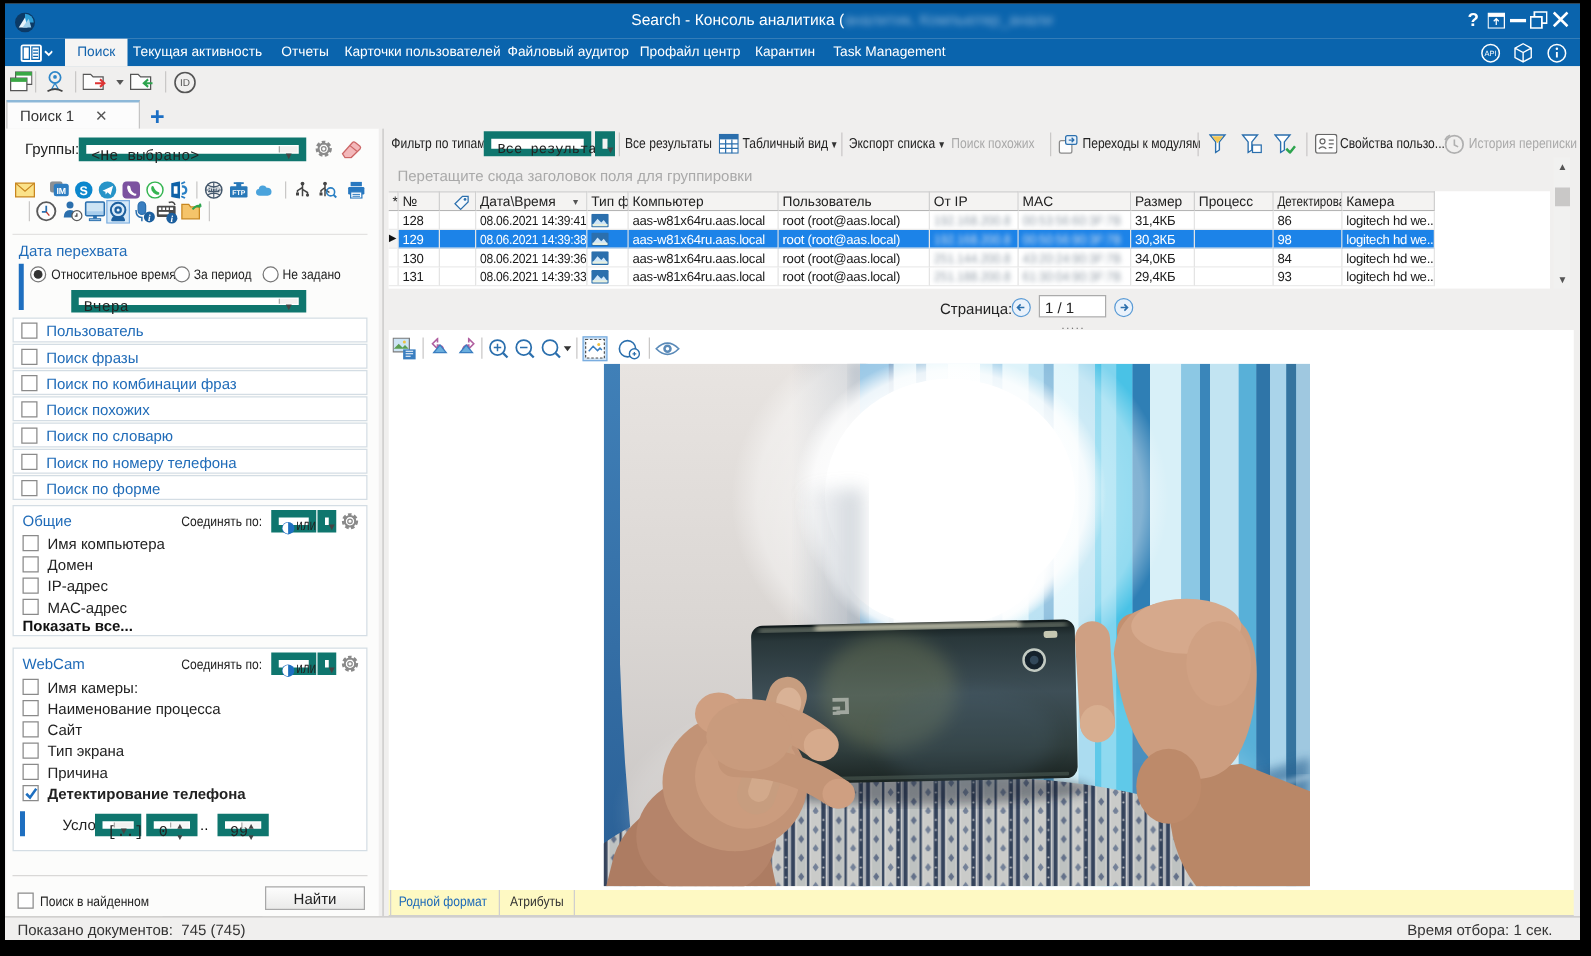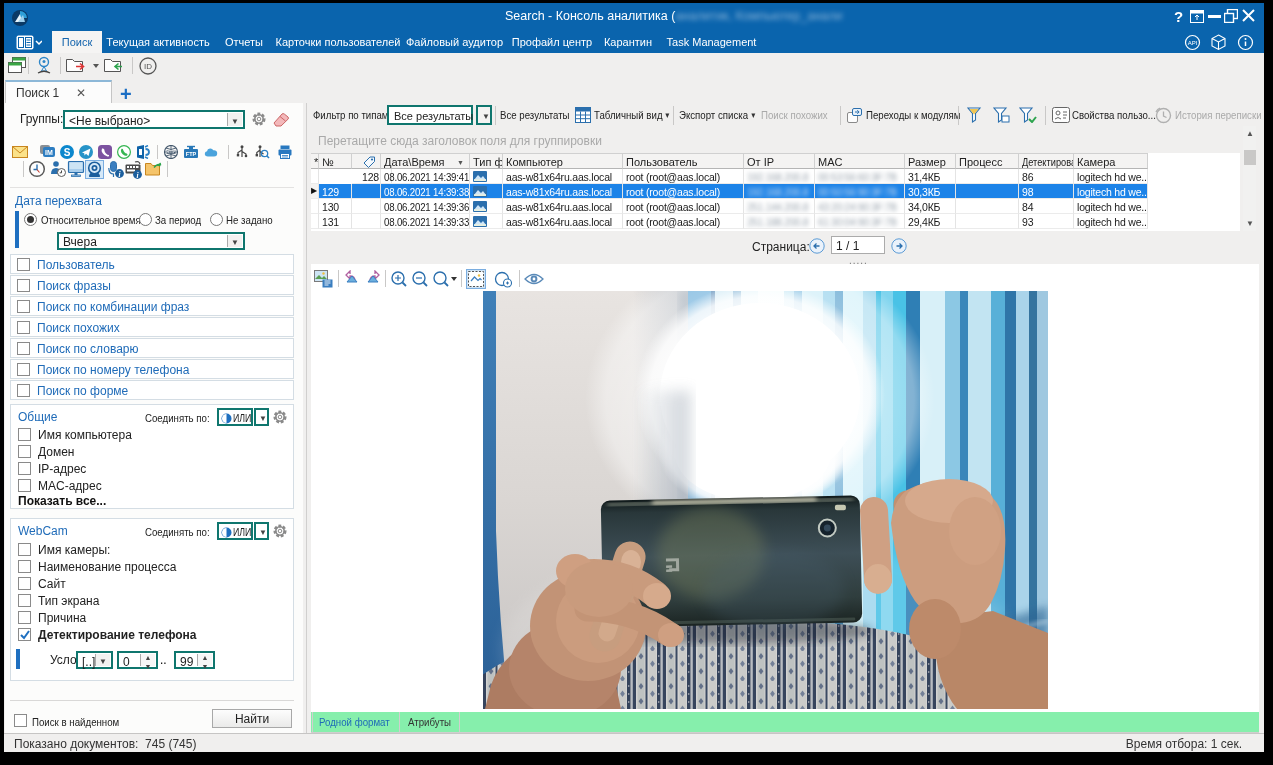--- a/index.html
+++ b/index.html
@@ -15,21 +15,21 @@
 .mtab{position:absolute;top:31px;height:22px;line-height:22px;color:#fff;font-size:11px;text-align:center;white-space:nowrap;}
 .mtab.active{background:#f5f4f3;color:#1464ad;}
 
 #toolbar{position:absolute;left:4px;top:53px;width:1260px;height:25px;background:#f0efee;}
 .tsep{position:absolute;width:1px;background:#c9c8c7;}
 
 #tabstrip{position:absolute;left:4px;top:78px;width:1260px;height:25px;background:#f0efee;}
 #tab1{position:absolute;left:5px;top:80px;width:107px;height:23px;background:#fcfcfc;border:1px solid #c5c5c5;border-top:2px solid #8db8d8;border-bottom:none;font-size:12px;color:#333;}
 
 #lpanel{position:absolute;left:5px;top:103px;width:298px;height:630px;background:#fcfcfb;}
-.combo{position:absolute;background:#fff;border:2px solid #0f766e;font-size:12px;color:#222;}
+.combo{position:absolute;background:#fff;border:6px solid #0f766e;font-size:12px;color:#222;font-family:Liberation Mono, monospace;}
 .combo .arr{position:absolute;right:1px;top:1px;bottom:1px;width:15px;background:#f2f1f0;border-left:1px solid #ababab;color:#444;font-size:8px;text-align:center;}
 .bluetxt{color:#1f6bb8;}
 .cb{position:absolute;width:13px;height:13px;background:#fff;border:1px solid #8a8a8a;}
 .radio{position:absolute;width:13px;height:13px;background:#fff;border:1px solid #777;border-radius:50%;}
 .srow{position:absolute;left:10px;width:284px;height:20px;background:#fff;border:1px solid #d4dde4;font-size:12px;}
 .srow .cb{left:6px;top:3px;}
 .srow .lbl{position:absolute;left:26px;top:3px;color:#1f6bb8;}
 .gbox{position:absolute;left:10px;width:284px;background:#fff;border:1px solid #d4dde4;}
 .pcb-row{position:absolute;left:8px;font-size:12px;color:#222;}
 .pcb-row .cb{left:0;top:0;}
@@ -43,21 +43,21 @@
 #grid{position:absolute;left:311px;top:153px;width:929px;height:78px;background:#fff;font-size:11px;}
 .gh{position:absolute;top:0;height:16px;background:#f4f3f2;border-right:1px solid #d0d0d0;border-bottom:1px solid #b5b5b5;border-top:1px solid #d0d0d0;color:#222;padding:2px 0 0 3px;overflow:hidden;white-space:nowrap;}
 .gc{position:absolute;height:15px;border-right:1px solid #e4e4e4;border-bottom:1px solid #ebebeb;padding:2px 0 0 3px;overflow:hidden;white-space:nowrap;color:#1a1a1a;font-size:10.5px;letter-spacing:-0.2px;}
 .rowsel{background:#1c83e8;color:#fff;}
 #vscroll{position:absolute;left:1243px;top:126px;width:13px;height:106px;background:#f1f1f0;}
 
 #pagebar{position:absolute;left:311px;top:231px;width:948px;height:28px;background:#f0efee;font-size:12px;color:#222;}
 
 #viewer{position:absolute;left:311px;top:264px;width:948px;height:448px;background:#fff;}
 #photo{position:absolute;left:483px;top:291px;width:565px;height:418px;}
-#vtabs{position:absolute;left:311px;top:712px;width:948px;height:21px;background:#86efac;font-size:12px;}
+#vtabs{position:absolute;left:311px;top:712px;width:948px;height:21px;background:#fef9c3;font-size:12px;}
 
 #statusbar{position:absolute;left:4px;top:733px;width:1260px;height:19px;background:#f0efee;border-top:1px solid #c6c5c4;font-size:12px;color:#333;}
 .btn{position:absolute;background:linear-gradient(#fdfdfd,#eaeae9);border:1px solid #a8a8a8;font-size:12px;color:#222;text-align:center;}
 #filterbar>span.abs{transform:scaleX(0.84);transform-origin:0 50%;}
 .sqz{display:inline-block;transform:scaleX(0.88);transform-origin:0 50%;white-space:nowrap;}
 </style></head>
 <body>
 <div id="win"></div>
 <div id="titlebar"></div>
 <div id="menubar"></div>
@@ -513,21 +513,21 @@
  <div class="gh" style="left:312px;width:121px;">Пользователь</div>
  <div class="gh" style="left:433px;width:71px;">От IP</div>
  <div class="gh" style="left:504px;width:90px;">MAC</div>
  <div class="gh" style="left:594px;width:51px;">Размер</div>
  <div class="gh" style="left:645px;width:63px;">Процесс</div>
  <div class="gh" style="left:708px;width:55px;"><span style="display:inline-block;transform:scaleX(0.84);transform-origin:0 0;">Детектирова</span></div>
  <div class="gh" style="left:763px;width:74px;">Камера</div>
 </div>
 <div id="gridrows" style="position:absolute;left:311px;top:169px;width:838px;height:62px;background:#fff;font-size:10.5px;">
 <div class="gc" style="left:0px;top:0px;width:8px;"></div>
-<div class="gc" style="left:8px;top:0px;width:33px;margin-left:40px;">128</div>
+<div class="gc" style="left:8px;top:0px;width:33px;">128</div>
 <div class="gc" style="left:41px;top:0px;width:29px;"></div>
 <div class="gc" style="left:70px;top:0px;width:89px;"><span style="display:inline-block;transform:scaleX(0.92);transform-origin:0 0;white-space:nowrap;">08.06.2021 14:39:41</span></div>
 <div class="gc" style="left:159px;top:0px;width:33px;"><svg width="14" height="11" viewBox="0 0 14 11">
           <rect width="14" height="11" rx="1" fill="#2b6fad"></rect>
           <path d="M1 9 L5 4 L8 7 L10 5 L13 9 Z" fill="#cfe6f8"></path>
           <rect x="1" y="8.2" width="12" height="1.8" fill="#e8f0e0"></rect>
         </svg></div>
 <div class="gc" style="left:192px;top:0px;width:120px;">aas-w81x64ru.aas.local</div>
 <div class="gc" style="left:312px;top:0px;width:121px;">root (root@aas.local)</div>
 <div class="gc" style="left:433px;top:0px;width:71px;"><span style="display:inline-block;filter:blur(2px);color:#98a2ac;transform:scaleX(0.95);transform-origin:0 0;">192.168.200.8</span></div>

